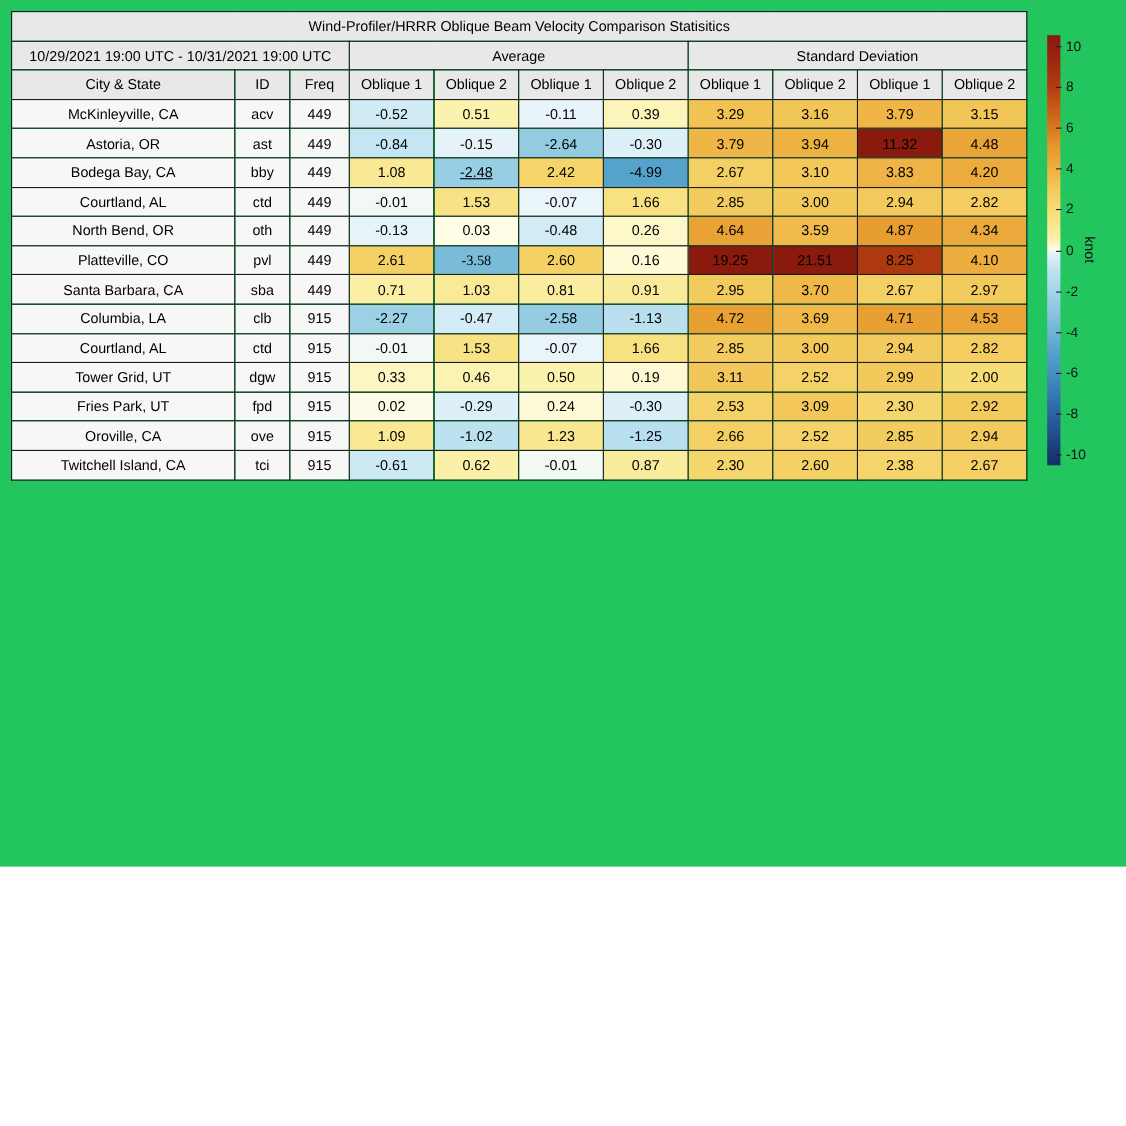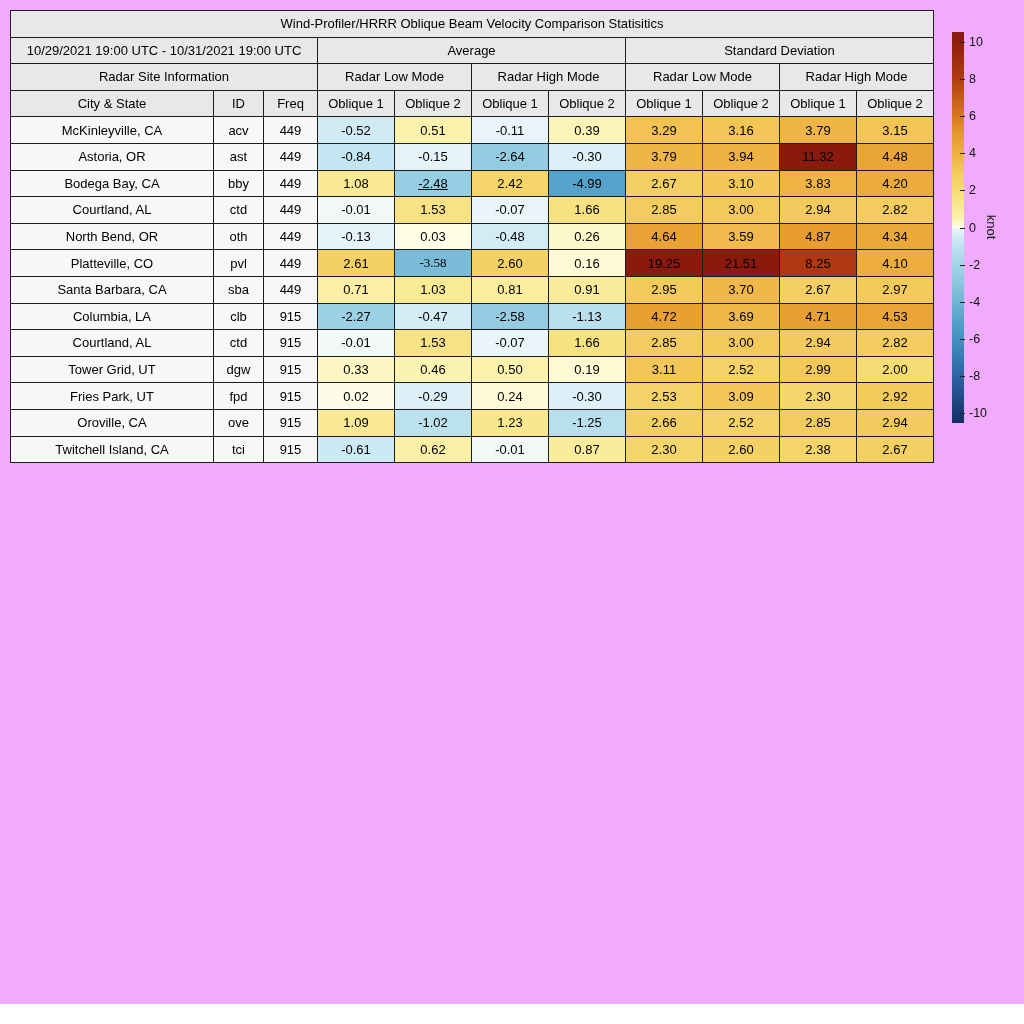--- a/index.html
+++ b/index.html
@@ -1,17 +1,17 @@
 <!DOCTYPE html>
 <html><head>
 <meta charset="utf-8">
 <style>
   html,body { margin:0; padding:0; background:#ffffff; }
   .canvas {
-    position:relative; width:1024px; height:1004px; background:#f0abfc;
+    position:relative; width:1024px; height:788px; background:#22c55e;
     font-family:"Liberation Sans", sans-serif; color:#000;
   }
   table.stat-table {
     position:absolute; left:10px; top:10px;
     border-collapse:collapse; table-layout:fixed;
   }
   .stat-table td, .stat-table th {
     border:1px solid #1c1c1c;
     font-weight:normal; font-size:13px; text-align:center;
     padding:0 2px; height:25.6px; overflow:hidden; white-space:nowrap;
@@ -55,27 +55,20 @@
         <col style="width:77px">
     </colgroup>
     <thead>
       <tr>
         <td class="hdr" colspan="11">Wind-Profiler/HRRR Oblique Beam Velocity Comparison Statisitics</td>
       </tr>
       <tr>
         <td class="hdr" colspan="3">10/29/2021 19:00 UTC - 10/31/2021 19:00 UTC</td>
         <td class="hdr" colspan="4">Average</td>
         <td class="hdr" colspan="4">Standard Deviation</td>
-      </tr>
-      <tr>
-        <td class="hdr" colspan="3">Radar Site Information</td>
-        <td class="hdr" colspan="2">Radar Low Mode</td>
-        <td class="hdr" colspan="2">Radar High Mode</td>
-        <td class="hdr" colspan="2">Radar Low Mode</td>
-        <td class="hdr" colspan="2">Radar High Mode</td>
       </tr>
       <tr>
         <td class="hdr">City &amp; State</td>
         <td class="hdr">ID</td>
         <td class="hdr">Freq</td>
         <td class="hdr">Oblique 1</td>
         <td class="hdr">Oblique 2</td>
         <td class="hdr">Oblique 1</td>
         <td class="hdr">Oblique 2</td>
         <td class="hdr">Oblique 1</td>

